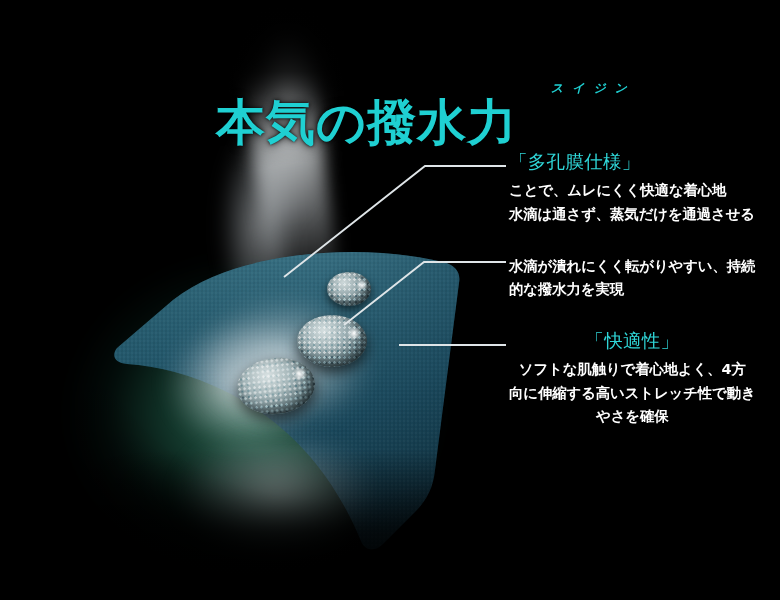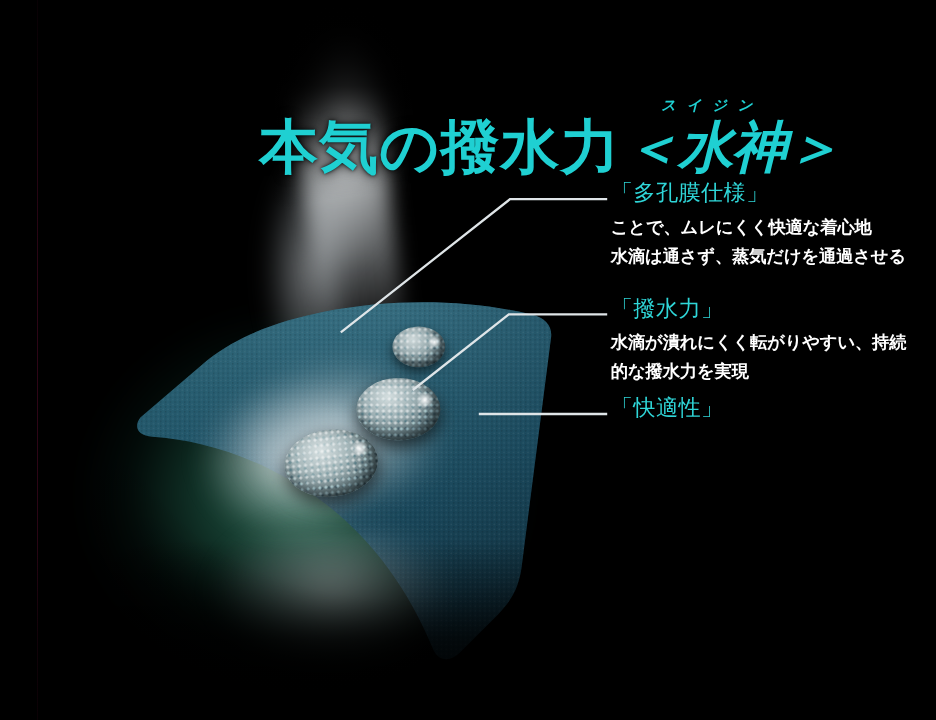--- a/index.html
+++ b/index.html
@@ -288,36 +288,39 @@
 
   <svg class="leaders" viewBox="0 0 780 600">
     <polyline points="253,277 394,166 475,166" fill="none" stroke="#dfe5e8" stroke-width="1.9"></polyline>
     <polyline points="313,325 393,262 475,262" fill="none" stroke="#dfe5e8" stroke-width="1.9"></polyline>
     <line x1="368" y1="345" x2="475" y2="345" stroke="#dfe5e8" stroke-width="1.9"></line>
   </svg>
 
   <div class="title-block">
     <div class="title-main">本気の撥水力</div>
     <div class="title-ruby">スイジン</div>
-    <div class="title-sub">＜水神＞</div>
   </div>
 
   <div class="callout" style="top:152px;">
     <div class="head">「多孔膜仕様」</div>
     <div class="body">
       <div>ことで、ムレにくく快適な着心地</div>
       <div>水滴は通さず、蒸気だけを通過させる</div>
     </div>
   </div>
 
   <div class="callout" style="top:248px;">
-    <div class="head">「撥水力」</div>
     <div class="body">
       <div>水滴が潰れにくく転がりやすい、持続</div>
       <div>的な撥水力を実現</div>
     </div>
   </div>
 
   <div class="callout" style="top:331px;text-align:center;">
     <div class="head">「快適性」</div>
+    <div class="body">
+      <div>ソフトな肌触りで着心地よく、4方</div>
+      <div>向に伸縮する高いストレッチ性で動き</div>
+      <div>やさを確保</div>
+    </div>
   </div>
 
 </div>
 
 </body></html>

